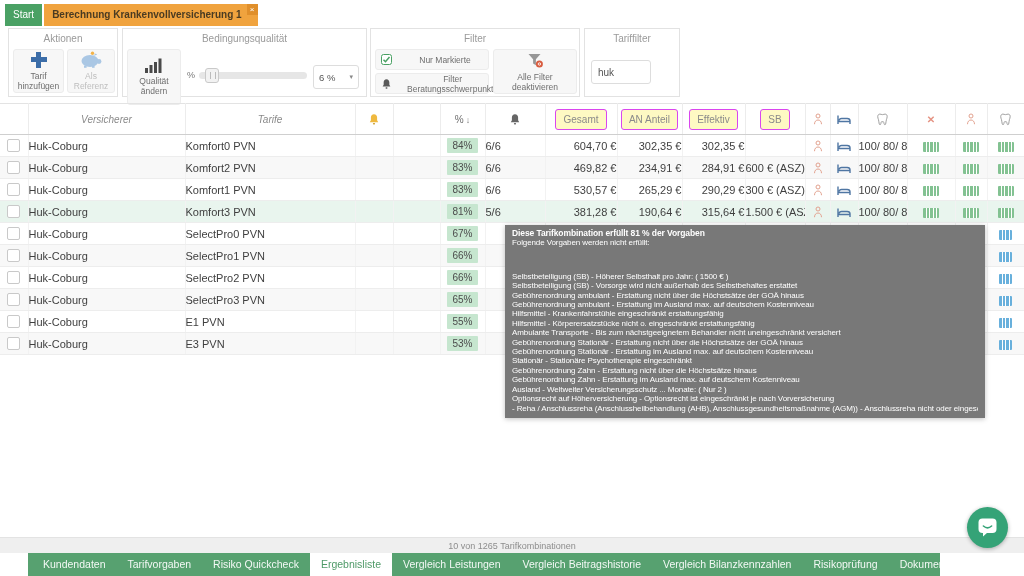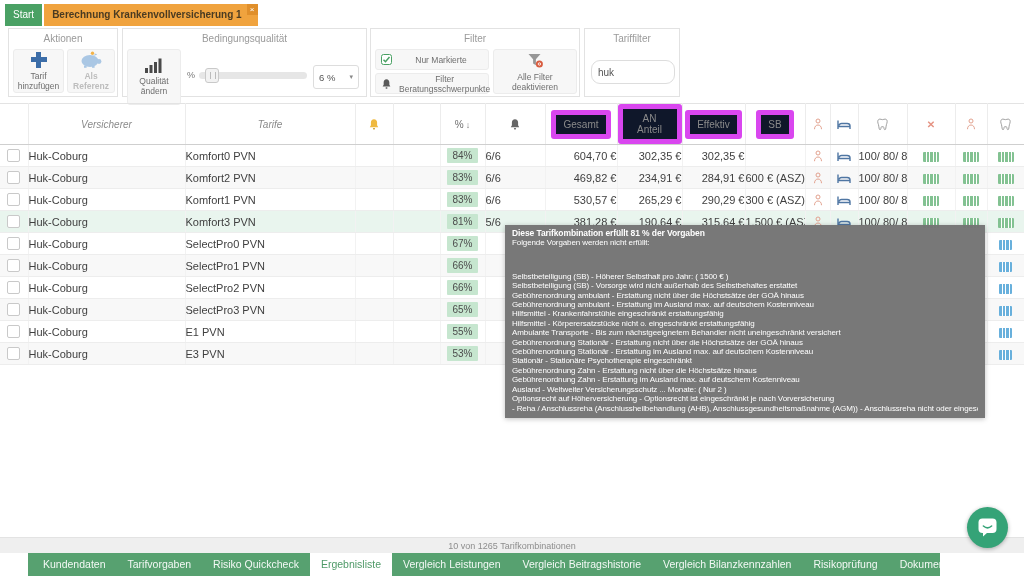--- a/index.html
+++ b/index.html
@@ -14,44 +14,44 @@
   .tab-close{position:absolute;top:0;right:0;width:11px;height:11px;background:#e08f2b;color:#fff;font-size:8px;line-height:11px;text-align:center;font-weight:normal;}
 
   
   .panel{position:absolute;top:28px;height:69px;border:1px solid #e2e2e2;background:#fff;box-sizing:border-box;}
   .panel-title{text-align:center;font-size:10px;color:#9a9a9a;padding-top:4px;}
   .p-aktionen{left:8px;width:110px;}
   .p-bq{left:122px;width:245px;}
   .p-filter{left:370px;width:210px;}
   .p-tariffilter{left:584px;width:96px;}
   .tool-btn{position:absolute;background:#f7f7f7;border:1px solid #ececec;border-radius:3px;display:flex;flex-direction:column;align-items:center;justify-content:center;gap:3px;font-size:8.5px;color:#6e6e6e;cursor:pointer;box-sizing:border-box;text-align:center;}
-  .tool-btn.disabled{color:#bdbdbd;font-weight:bold;}
+  .tool-btn.disabled{color:#bdbdbd;}
   .btn-add{left:4px;top:20px;width:51px;height:44px;}
   .btn-ref{left:58px;top:20px;width:48px;height:44px;}
   .plus-icon{width:16px;height:16px;background:linear-gradient(#3c6da8,#3c6da8) center/16px 5px no-repeat,linear-gradient(#3c6da8,#3c6da8) center/5px 16px no-repeat;}
   .btn-quality{left:4px;top:20px;width:54px;height:56px;}
   .bq-percent{position:absolute;left:64px;top:41px;font-size:9px;color:#777;}
   .slider-track{position:absolute;left:76px;top:43px;width:108px;height:7px;background:#e6e6e6;border-radius:4px;cursor:pointer;}
   .slider-handle{position:absolute;left:6px;top:-4px;width:14px;height:15px;background:#f2f2f2;border:1px solid #c9c9c9;border-radius:3px;box-sizing:border-box;}
   .slider-handle:after{content:"";position:absolute;left:4px;top:3px;width:4px;height:7px;border-left:1px solid #bbb;border-right:1px solid #bbb;}
   .bq-select{position:absolute;left:190px;top:36px;width:46px;height:24px;border:1px solid #ddd;border-radius:3px;display:flex;align-items:center;font-size:9.5px;color:#555;padding:0 5px;box-sizing:border-box;cursor:pointer;justify-content:space-between;}
   .caret{font-size:7px;color:#888;}
-  .filter-row-btn{flex-direction:row;justify-content:flex-start;padding:0 5px;gap:7px;font-size:8.5px;}
+  .filter-row-btn{flex-direction:row;justify-content:flex-start;padding:0 5px;gap:15px;font-size:8.5px;}
   .btn-marked{left:4px;top:20px;width:114px;height:21px;}
   .btn-schwerpunkte{left:4px;top:44px;width:114px;height:21px;}
   .filter-row-btn .flabel{flex:1;text-align:center;}
   .btn-deactivate{left:122px;top:20px;width:84px;height:45px;}
-  .tf-input{position:absolute;left:6px;top:31px;width:84px;height:24px;border:1px solid #ddd;border-radius:9px;font-size:10px;color:#555;padding:0 6px;box-sizing:border-box;font-family:"Liberation Sans",sans-serif;outline:none;}
+  .tf-input{position:absolute;left:6px;top:31px;width:60px;height:24px;border:1px solid #ddd;border-radius:3px;font-size:10px;color:#555;padding:0 6px;box-sizing:border-box;font-family:"Liberation Sans",sans-serif;outline:none;}
 
   
   table.results{position:absolute;top:103px;left:0;width:1024px;border-collapse:collapse;table-layout:fixed;}
   .results th{border-top:1px solid #e3e3e3;border-bottom:1px solid #cfcfcf;border-right:1px solid #ececec;height:31px;font-weight:normal;color:#8a8a8a;font-size:10px;text-align:center;padding:0;box-sizing:border-box;}
   .results th:last-child,.results td:last-child{border-right:none;}
   .th-name{font-style:italic;font-weight:bold;color:#4d4d4d;font-size:11px;text-align:left;padding-left:6px;}
-  .hdr-box{display:inline-block;border:5px solid #d946ef;border-radius:3px;padding:4px 7px;font-size:10px;color:#8a8a8a;background:#0f172a;cursor:pointer;}
+  .hdr-box{display:inline-block;border:1px solid #d946ef;border-radius:3px;padding:4px 7px;font-size:10px;color:#8a8a8a;background:#fef9c3;cursor:pointer;}
   .results td{height:22px;font-size:11px;color:#3f3f3f;border-bottom:1px solid #ededed;border-right:1px solid #f2f2f2;padding:0;box-sizing:border-box;overflow:hidden;white-space:nowrap;}
   .results tr.even td{background:#f8f8f8;}
   .results tr.hl td{background:#e9f5ee;}
   .c-left{text-align:left;padding-left:6px;}
   .c-center{text-align:center;}
   .c-money{text-align:right;padding-right:10px;}
   .c-sb{text-align:right;padding-right:6px;font-size:10.5px;}
   .c-dental{text-align:center;font-size:10px;}
   .c-cnt{font-size:10px;color:#555;}
   .checkbox{display:inline-block;width:11px;height:11px;border:1px solid #c9c9c9;border-radius:2px;background:#fff;vertical-align:middle;cursor:pointer;}

